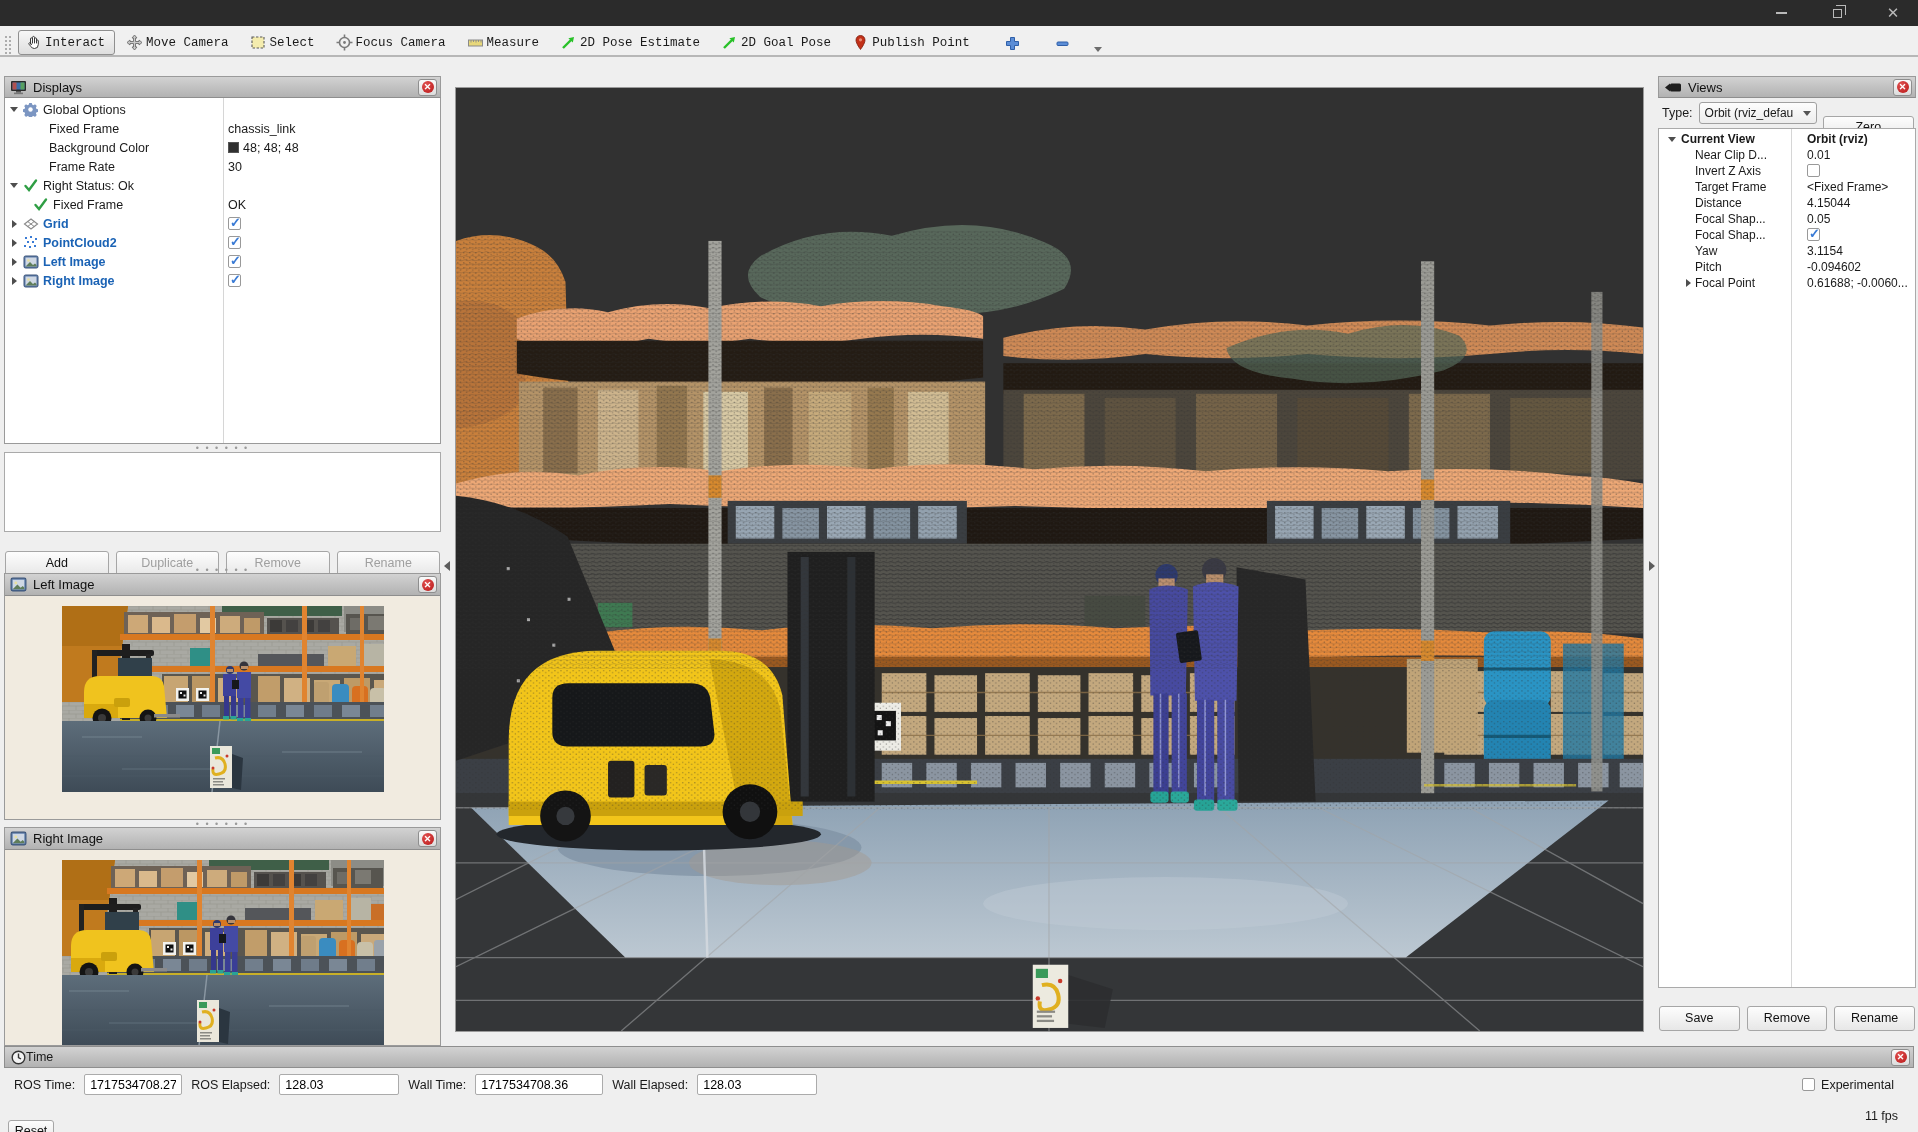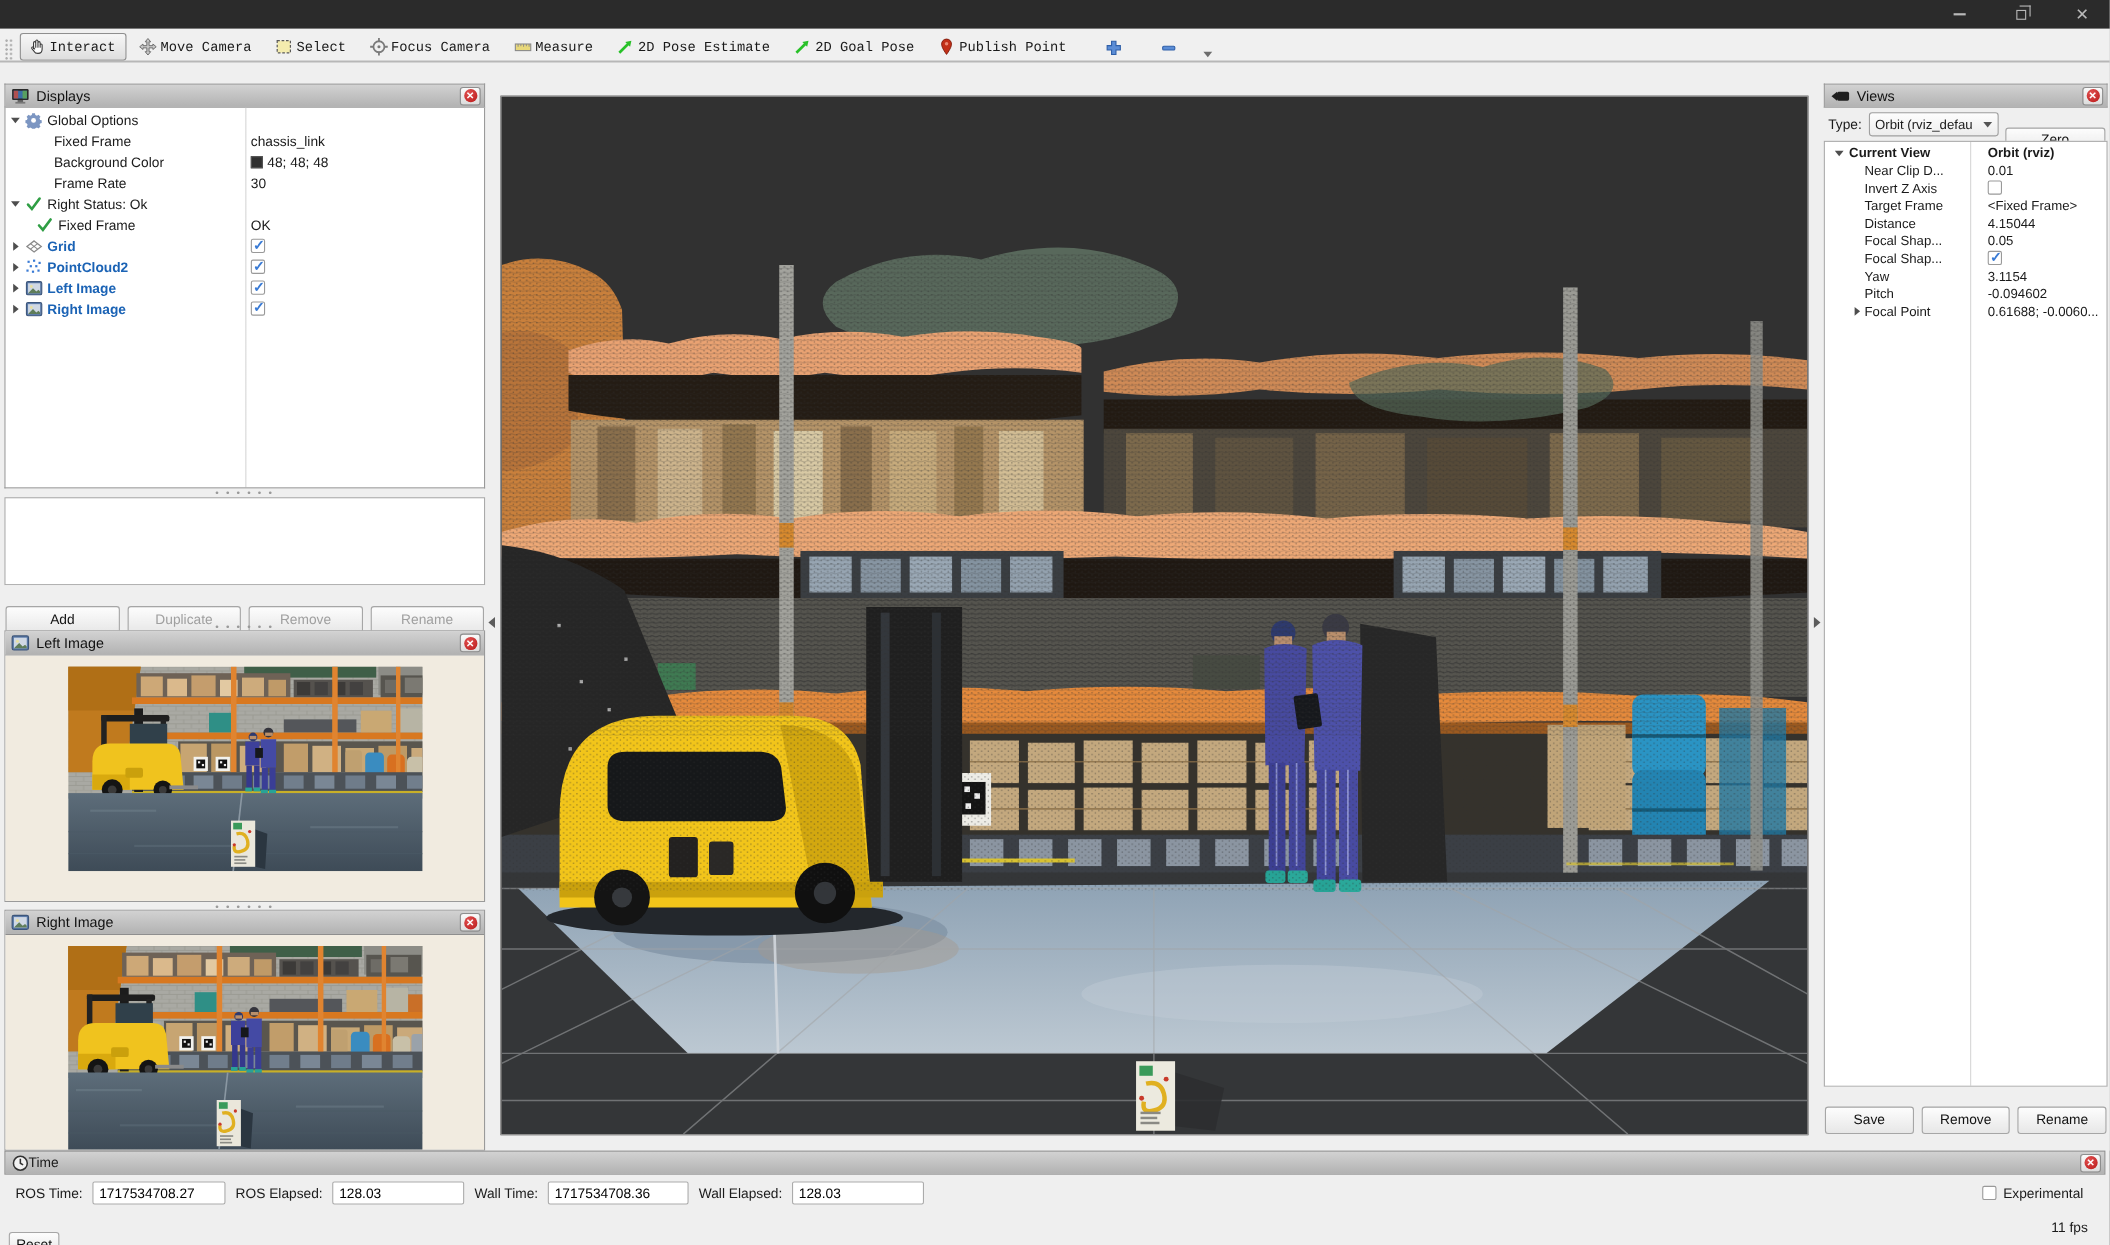--- a/index.html
+++ b/index.html
@@ -99,21 +99,21 @@
   .v-ind1 { padding-left:4px; } .v-ind2 { padding-left:36px; } .v-ind2e { padding-left:22px; }
   .v-bold { font-weight:bold; }
   .v-buttons { height:32px; flex:0 0 auto; display:flex; align-items:center; gap:7px; background:#efefef; padding:0 1px; }
 
   
   .time-panel { flex:0 0 auto; margin:0 4px; }
   .time-header { height:22px; background:linear-gradient(#d2d2d2,#b2b2b2); border:1px solid #8e8e8e; display:flex; align-items:center; padding:0 3px 0 6px; }
   .time-fields { height:33px; display:flex; align-items:center; gap:9px; padding-left:10px; background:#efefef; position:relative; }
   .tf-label { font-size:12.5px; }
   .tf-input { height:21px; border:1px solid #ababab; border-radius:2px; background:#fff; padding:0 5px; font-size:12.5px; font-family:"Liberation Sans",sans-serif; }
-  .w105{width:121px} .w120{width:120px} .w128{width:128px}
+  .w105{width:98px} .w120{width:120px} .w128{width:128px}
   .experimental { position:absolute; right:20px; display:flex; align-items:center; gap:6px; }
   .statusrow { height:31px; display:flex; align-items:center; padding:0 16px 0 4px; background:#efefef; position:relative; }
   .reset-btn { flex:0 0 auto; width:46px; height:21px; }
   .fps { position:absolute; right:16px; bottom:9px; font-size:12.5px;margin-left:42px; }
 
   .ph-icon svg, .t-icon svg { display:block; }
 </style>
 </head>
 <body>
 

